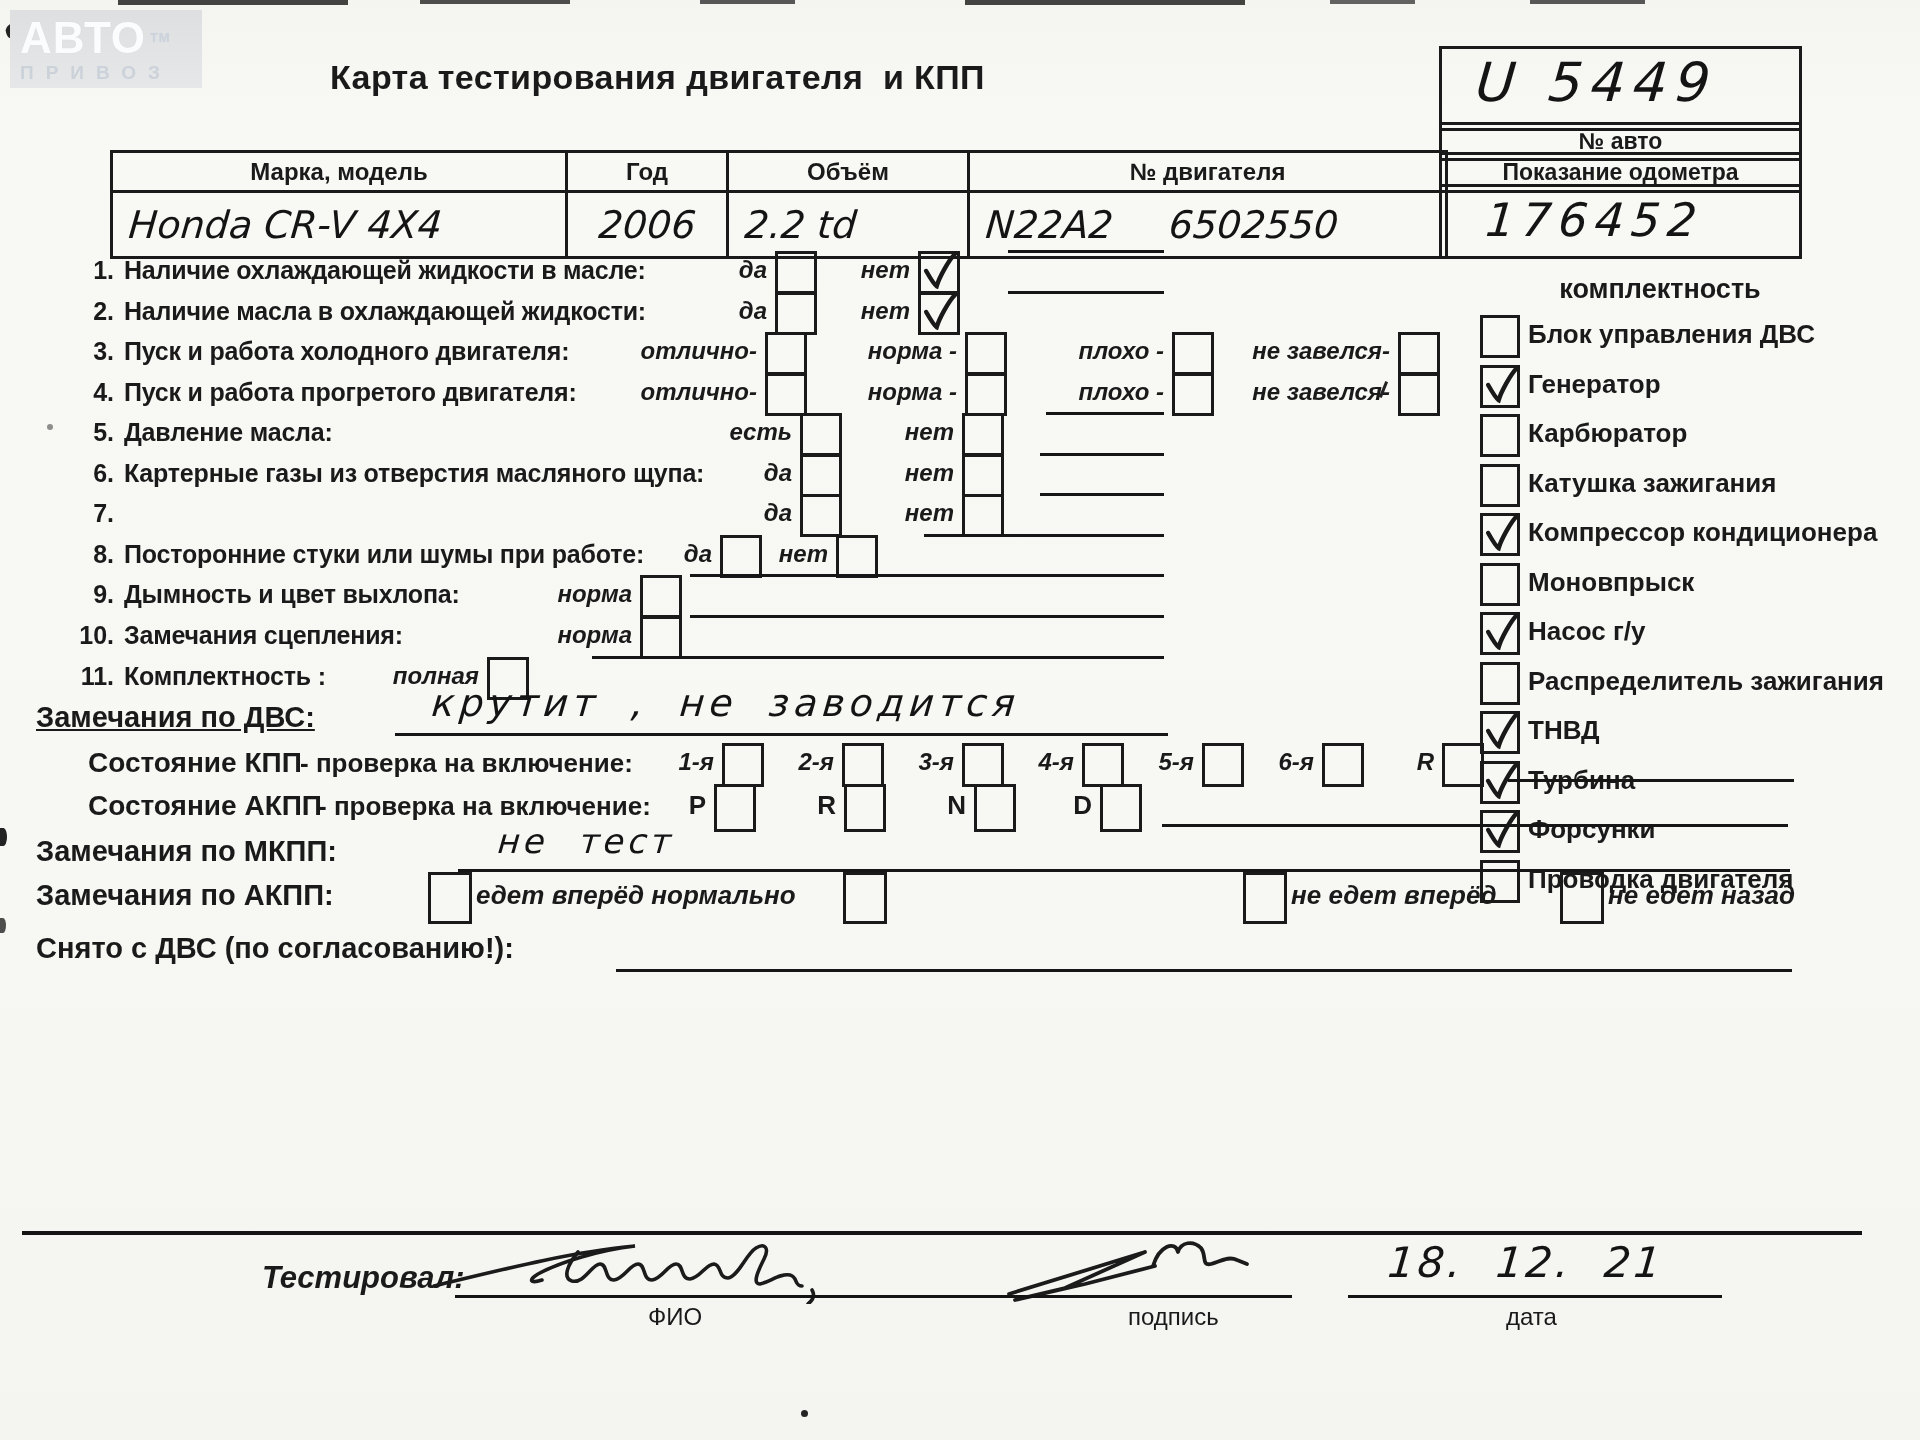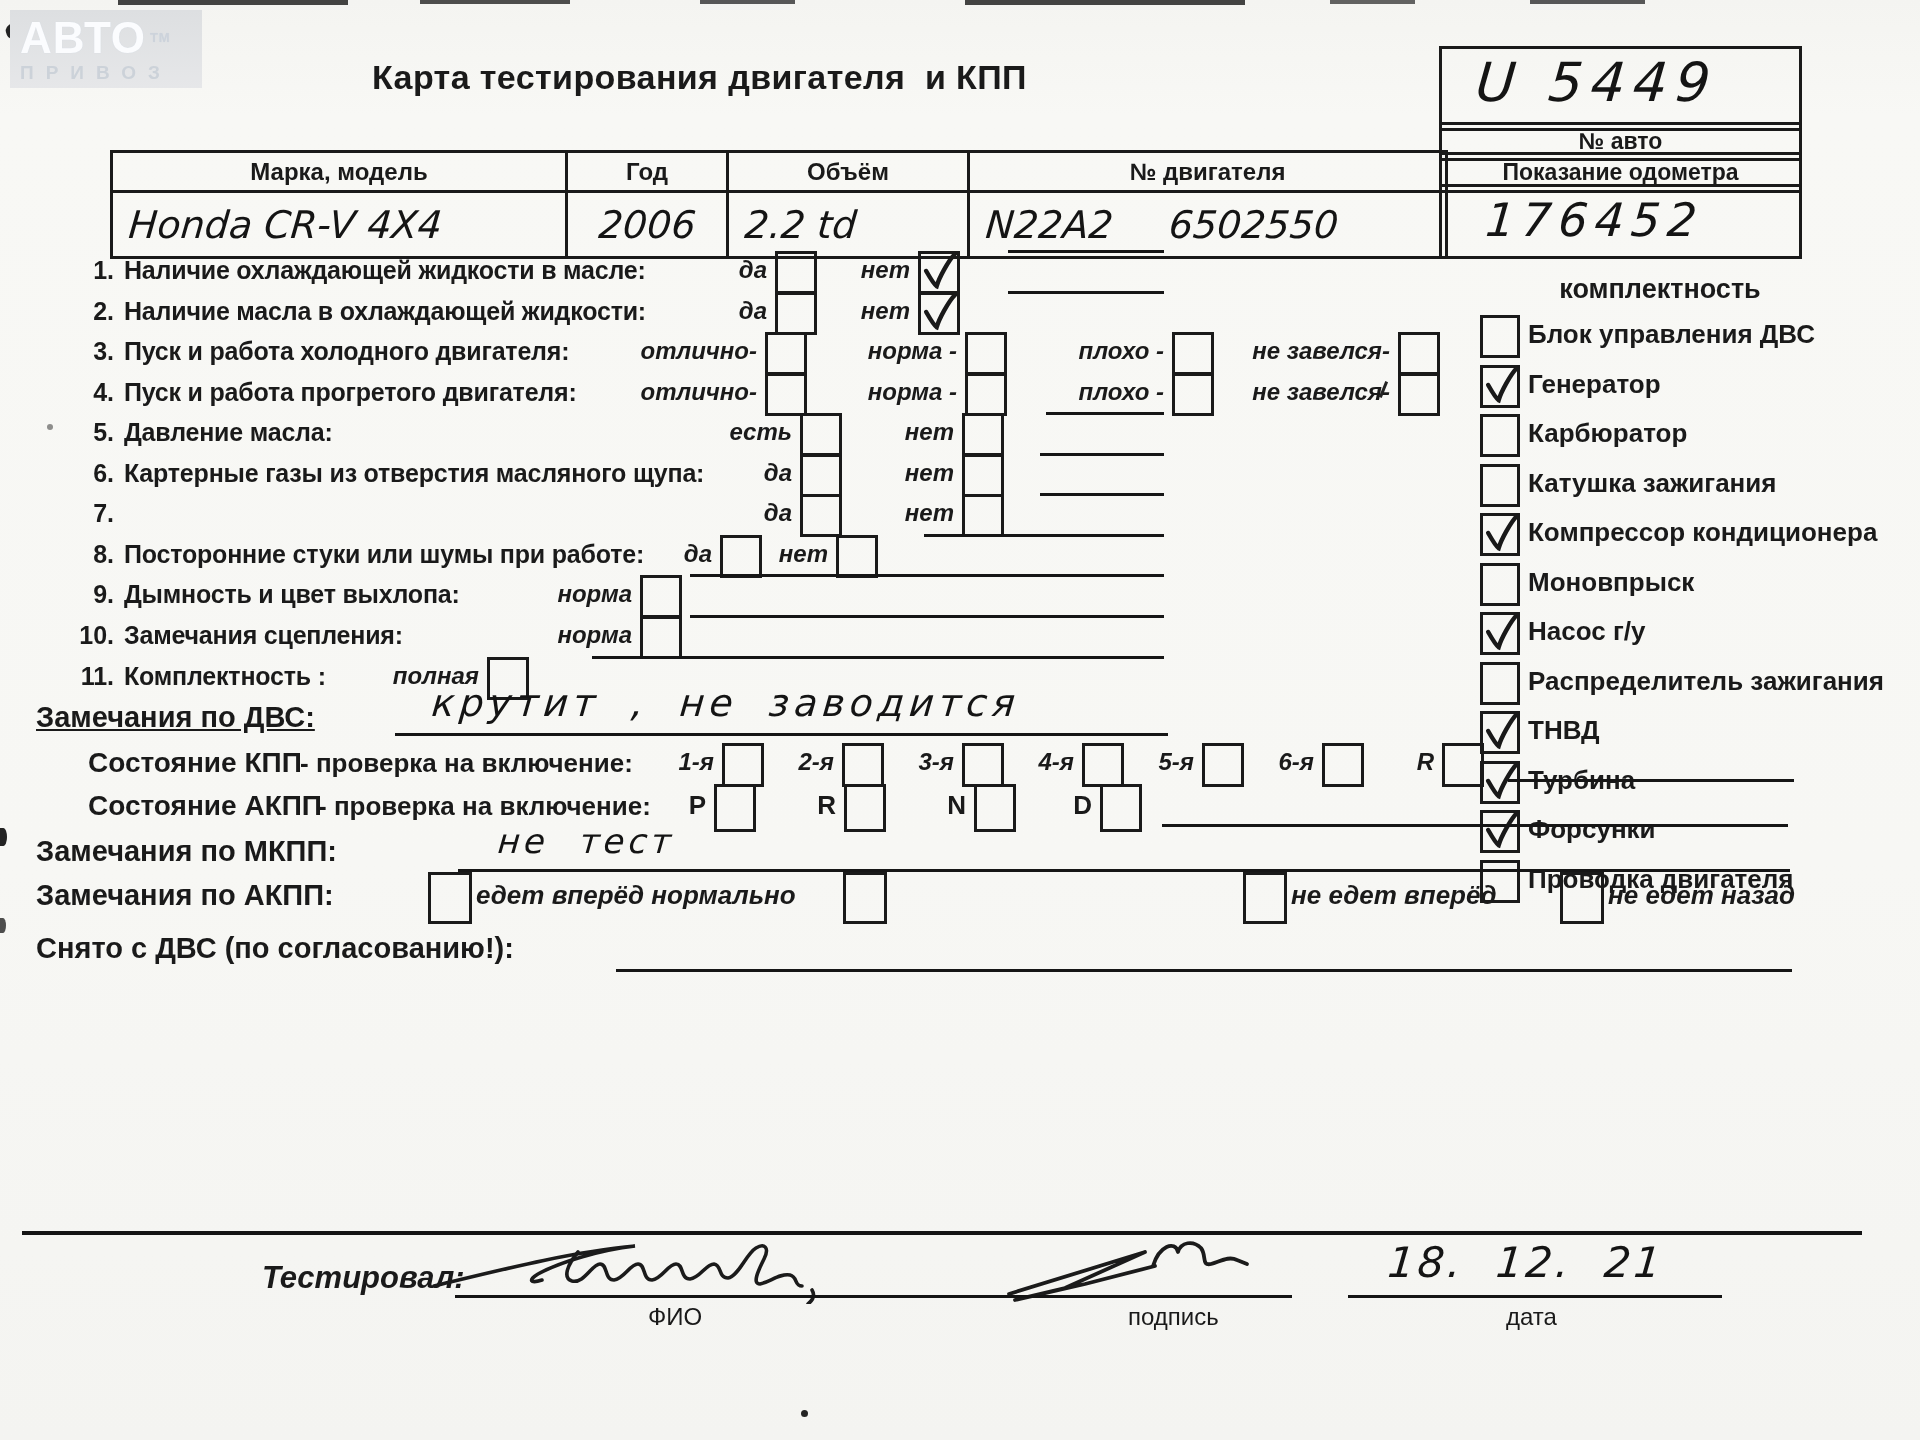--- a/index.html
+++ b/index.html
@@ -8,21 +8,21 @@
     background:linear-gradient(180deg,#f4f4f1 0%,#f8f8f5 8%,#f7f7f4 60%,#f4f4f1 100%);
     font-family:"Liberation Sans", sans-serif;color:#1a1a1a;
   }
   .abs{position:absolute;}
   .hand{font-family:"DejaVu Sans", sans-serif;font-style:italic;transform:skewX(-5deg);display:inline-block;white-space:pre;color:#141414;}
   
   .logo{left:10px;top:10px;width:172px;padding:6px 10px 4px 10px;background:linear-gradient(#dddfe1,#e6e7e9);}
   .logo-top{font-weight:700;font-size:44px;line-height:44px;color:#fbfcfe;letter-spacing:1px;text-shadow:0 0 1px #ced6e0;}
   .logo-tm{font-size:13px;color:#cdd3db;vertical-align:top;margin-left:4px;font-weight:700;}
   .logo-bottom{font-size:19px;letter-spacing:12px;color:#ccd2d9;font-weight:700;margin-top:2px;}
-  .title{left:330px;top:58px;font-size:34px;font-weight:700;letter-spacing:.4px;white-space:pre;margin-left:42px;}
+  .title{left:330px;top:58px;font-size:34px;font-weight:700;letter-spacing:.4px;white-space:pre;}
   
   .cellbox{border:3px solid #1a1a1a;}
   .num-box{left:1439px;top:46px;width:357px;height:79px;}
   .num-box .hand{font-size:54px;margin:2px 0 0 34px;letter-spacing:8px;}
   .num-label{left:1439px;top:122px;width:357px;height:33px;font-weight:700;font-size:23px;display:flex;align-items:center;justify-content:center;}
   .odo-label{left:1439px;top:152px;width:357px;height:35px;font-weight:700;font-size:23px;display:flex;align-items:center;justify-content:center;}
   .odo-val{left:1439px;top:184px;width:357px;height:69px;}
   .odo-val .hand{font-size:46px;margin:6px 0 0 44px;letter-spacing:7px;}
   
   .vtable{left:110px;top:150px;width:1332px;height:103px;border:3px solid #1a1a1a;display:flex;}

